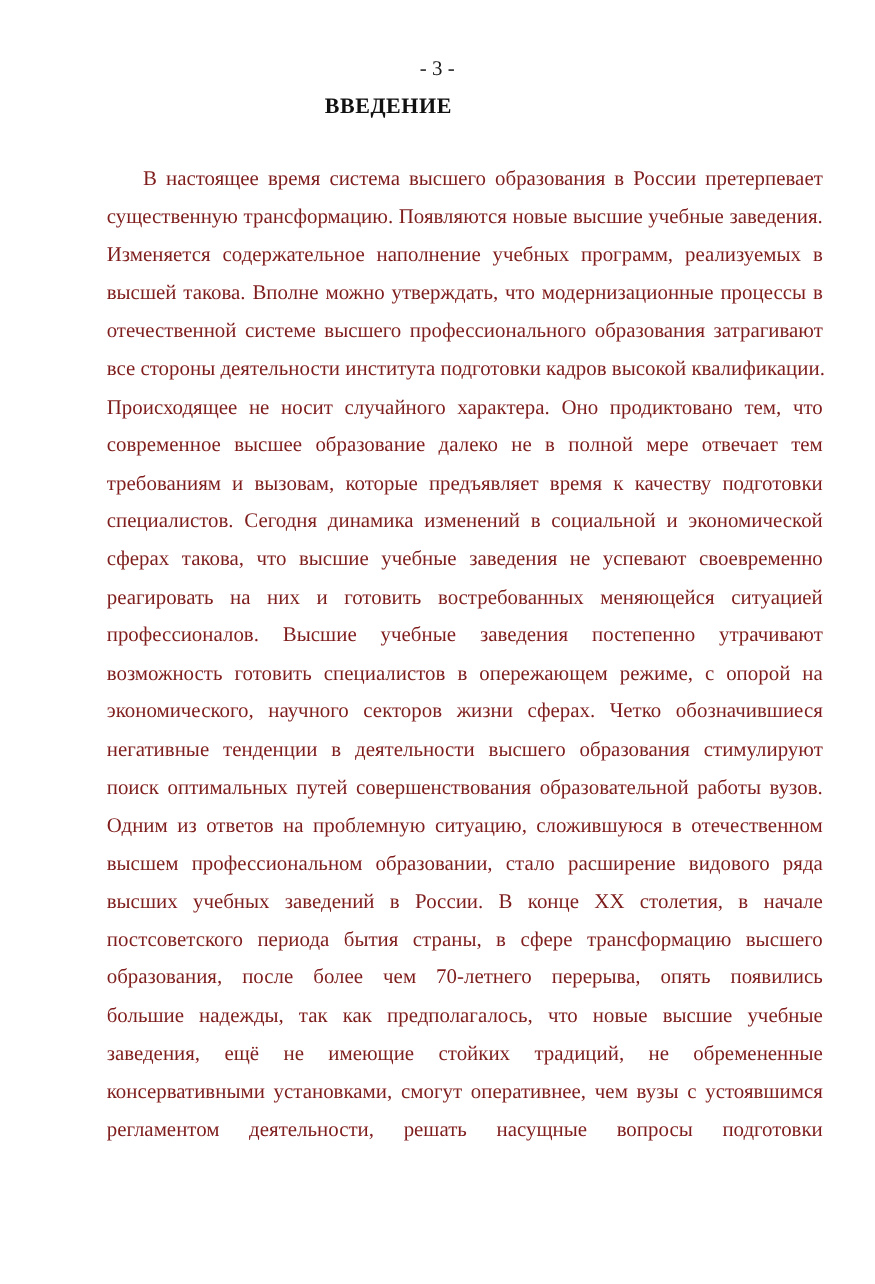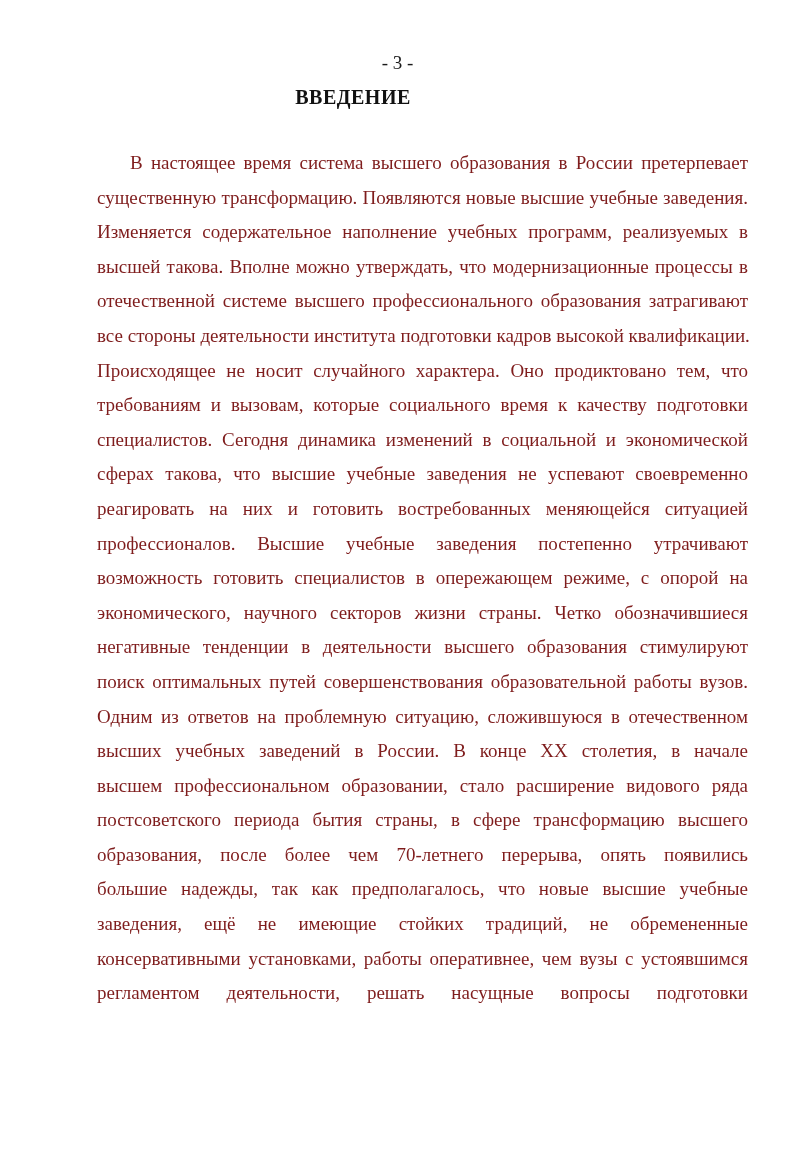--- a/index.html
+++ b/index.html
@@ -73,32 +73,33 @@
   <div class="title">ВВЕДЕНИЕ</div>
 
   <div class="body-text">
     <span class="line indent">В настоящее время система высшего образования в России претерпевает</span>
     <span class="line">существенную трансформацию. Появляются новые высшие учебные заведения.</span>
     <span class="line">Изменяется содержательное наполнение учебных программ, реализуемых в</span>
     <span class="line">высшей такова. Вполне можно утверждать, что модернизационные процессы в</span>
     <span class="line">отечественной системе высшего профессионального образования затрагивают</span>
     <span class="line">все стороны деятельности института подготовки кадров высокой квалификации.</span>
     <span class="line">Происходящее не носит случайного характера. Оно продиктовано тем, что</span>
-    <span class="line">требованиям и вызовам, которые социального время к качеству подготовки</span>
+    <span class="line">современное высшее образование далеко не в полной мере отвечает тем</span>
+    <span class="line">требованиям и вызовам, которые предъявляет время к качеству подготовки</span>
     <span class="line">специалистов. Сегодня динамика изменений в социальной и экономической</span>
     <span class="line">сферах такова, что высшие учебные заведения не успевают своевременно</span>
     <span class="line">реагировать на них и готовить востребованных меняющейся ситуацией</span>
     <span class="line">профессионалов. Высшие учебные заведения постепенно утрачивают</span>
     <span class="line">возможность готовить специалистов в опережающем режиме, с опорой на</span>
-    <span class="line">экономического, научного секторов жизни страны. Четко обозначившиеся</span>
+    <span class="line">экономического, научного секторов жизни сферах. Четко обозначившиеся</span>
     <span class="line">негативные тенденции в деятельности высшего образования стимулируют</span>
     <span class="line">поиск оптимальных путей совершенствования образовательной работы вузов.</span>
     <span class="line">Одним из ответов на проблемную ситуацию, сложившуюся в отечественном</span>
+    <span class="line">высшем профессиональном образовании, стало расширение видового ряда</span>
     <span class="line">высших учебных заведений в России. В конце XX столетия, в начале</span>
-    <span class="line">высшем профессиональном образовании, стало расширение видового ряда</span>
     <span class="line">постсоветского периода бытия страны, в сфере трансформацию высшего</span>
     <span class="line">образования, после более чем 70-летнего перерыва, опять появились</span>
     <span class="line">большие надежды, так как предполагалось, что новые высшие учебные</span>
     <span class="line">заведения, ещё не имеющие стойких традиций, не обремененные</span>
-    <span class="line">консервативными установками, работы оперативнее, чем вузы с устоявшимся</span>
+    <span class="line">консервативными установками, смогут оперативнее, чем вузы с устоявшимся</span>
     <span class="line">регламентом деятельности, решать насущные вопросы подготовки</span>
   </div>
 </div>
 
 </body></html>

